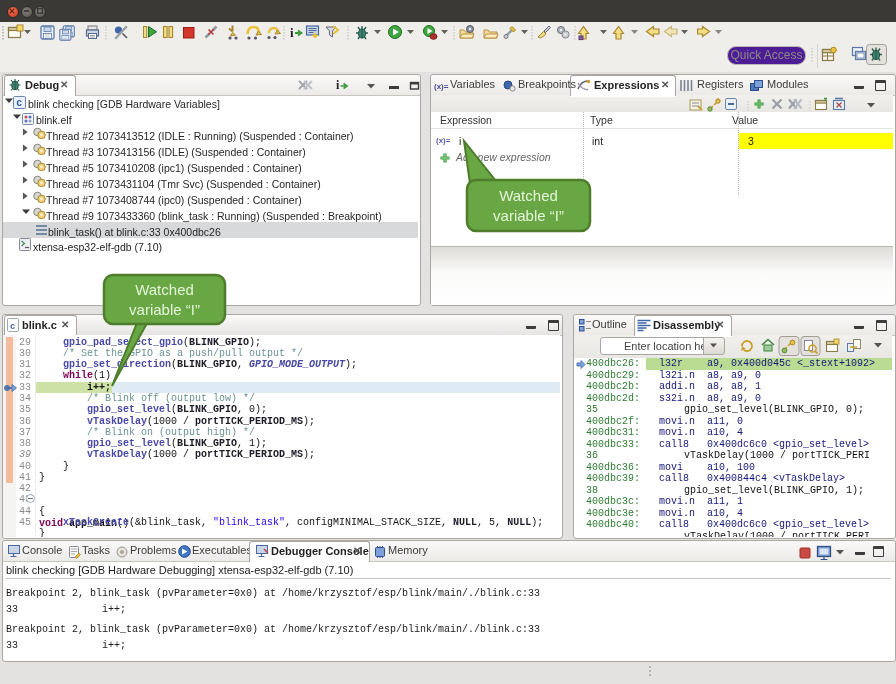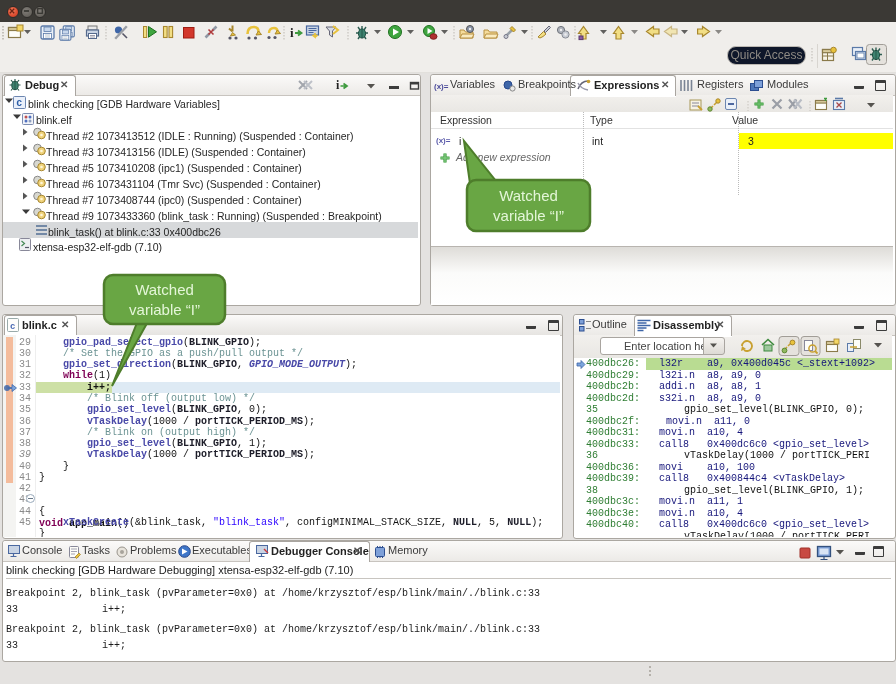--- a/index.html
+++ b/index.html
@@ -5,21 +5,21 @@
 body{width:896px;height:684px;position:relative;overflow:hidden;
   font-family:"Liberation Sans",sans-serif;background:#E4E2E0;}
 .abs{position:absolute;}
 
 #titlebar{left:0;top:0;width:896px;height:22px;background:#3B3935;}
 .tbtn{position:absolute;top:6px;width:10px;height:10px;border-radius:50%;}
 #titlebar .t{position:absolute;left:55px;top:4px;color:#E6E2DA;font-size:12.5px;font-weight:bold;letter-spacing:0.2px;}
 
 #toolbars{left:0;top:22px;width:896px;height:50px;background:#F0EEEB;border-bottom:1px solid #E2E0DC;}
 
-#qa{left:727px;top:46px;width:77px;height:17px;background:#0f172a;border:1px solid #BDB9B3;border-radius:9px;color:#8E8A84;font-size:12px;text-align:center;line-height:17px;}
+#qa{left:727px;top:46px;width:77px;height:17px;background:#4c1d95;border:1px solid #BDB9B3;border-radius:9px;color:#8E8A84;font-size:12px;text-align:center;line-height:17px;}
 
 .panel{position:absolute;background:#fff;border:1px solid #ABA7A1;border-radius:3px;}
 .tabbar{position:absolute;left:0;top:0;right:0;height:20px;background:linear-gradient(#FBFAF9,#ECEAE7);border-bottom:1px solid #C8C4BF;border-radius:3px 3px 0 0;}
 .tab{position:absolute;top:0;height:20px;font-size:11px;color:#3b3b3b;white-space:nowrap;}
 .tab.sel{background:#FFFFFF;border:1px solid #A9A5A0;border-bottom:none;border-radius:3px 3px 0 0;box-shadow:0 1px 0 #fff;font-weight:bold;color:#222;}
 .tab .lbl{position:absolute;top:3px;}
 .tab .cls{position:absolute;top:3px;font-size:10px;color:#555;}
 .mm{position:absolute;top:5px;width:11px;height:9px;}
 .mmin{border-bottom:3px solid #3c3c3c;border-top:none;height:6px;width:10px;border-radius:1px;}
 .mmax{border:1.5px solid #3c3c3c;border-top:3px solid #3c3c3c;width:9px;height:7px;border-radius:1px;}
@@ -586,21 +586,21 @@
   <div class="abs" style="left:0;top:43px;width:318px;height:179px;overflow:hidden;background:#fff;" id="disclip">
     <div class="abs" style="left:72px;top:0;width:246px;height:11.5px;background:#B9DC92;"></div>
     <svg style="left:2px;top:2px" width="10" height="10">
         <path d="M1 3 h4 v-2.5 l4 4 l-4 4 v-2.5 h-4 z" fill="#7CA4DC" stroke="#3E66A8" stroke-width="0.8"></path>
       </svg>
     <div class="dl" style="top:0.0px;"><span class="da" style="position:absolute;left:12px;">400dbc26:</span><span style="position:absolute;left:85px;">l32r    a9, 0x400d045c &lt;_stext+1092&gt;</span></div>
     <div class="dl" style="top:11.5px;"><span class="da" style="position:absolute;left:12px;">400dbc29:</span><span style="position:absolute;left:85px;">l32i.n  a8, a9, 0</span></div>
     <div class="dl" style="top:23.0px;"><span class="da" style="position:absolute;left:12px;">400dbc2b:</span><span style="position:absolute;left:85px;">addi.n  a8, a8, 1</span></div>
     <div class="dl" style="top:34.5px;"><span class="da" style="position:absolute;left:12px;">400dbc2d:</span><span style="position:absolute;left:85px;">s32i.n  a8, a9, 0</span></div>
     <div class="dl" style="top:46.0px;"><span class="da" style="position:absolute;left:12px;">35</span><span style="position:absolute;left:110px;color:#111;">gpio_set_level(BLINK_GPIO, 0);</span></div>
-    <div class="dl" style="top:57.5px;"><span class="da" style="position:absolute;left:12px;">400dbc2f:</span><span style="position:absolute;left:85px;margin-left:7px;">movi.n  a11, 0</span></div>
+    <div class="dl" style="top:57.5px;"><span class="da" style="position:absolute;left:12px;">400dbc2f:</span><span style="position:absolute;left:85px;">movi.n  a11, 0</span></div>
     <div class="dl" style="top:69.0px;"><span class="da" style="position:absolute;left:12px;">400dbc31:</span><span style="position:absolute;left:85px;">movi.n  a10, 4</span></div>
     <div class="dl" style="top:80.5px;"><span class="da" style="position:absolute;left:12px;">400dbc33:</span><span style="position:absolute;left:85px;">call8   0x400dc6c0 &lt;gpio_set_level&gt;</span></div>
     <div class="dl" style="top:92.0px;"><span class="da" style="position:absolute;left:12px;">36</span><span style="position:absolute;left:110px;color:#111;">vTaskDelay(1000 / portTICK_PERI</span></div>
     <div class="dl" style="top:103.5px;"><span class="da" style="position:absolute;left:12px;">400dbc36:</span><span style="position:absolute;left:85px;">movi    a10, 100</span></div>
     <div class="dl" style="top:115.0px;"><span class="da" style="position:absolute;left:12px;">400dbc39:</span><span style="position:absolute;left:85px;">call8   0x400844c4 &lt;vTaskDelay&gt;</span></div>
     <div class="dl" style="top:126.5px;"><span class="da" style="position:absolute;left:12px;">38</span><span style="position:absolute;left:110px;color:#111;">gpio_set_level(BLINK_GPIO, 1);</span></div>
     <div class="dl" style="top:138.0px;"><span class="da" style="position:absolute;left:12px;">400dbc3c:</span><span style="position:absolute;left:85px;">movi.n  a11, 1</span></div>
     <div class="dl" style="top:149.5px;"><span class="da" style="position:absolute;left:12px;">400dbc3e:</span><span style="position:absolute;left:85px;">movi.n  a10, 4</span></div>
     <div class="dl" style="top:161.0px;"><span class="da" style="position:absolute;left:12px;">400dbc40:</span><span style="position:absolute;left:85px;">call8   0x400dc6c0 &lt;gpio_set_level&gt;</span></div>
     <div class="dl" style="top:172.5px;"><span style="position:absolute;left:110px;color:#111;">vTaskDelay(1000 / portTICK_PERI</span></div>

